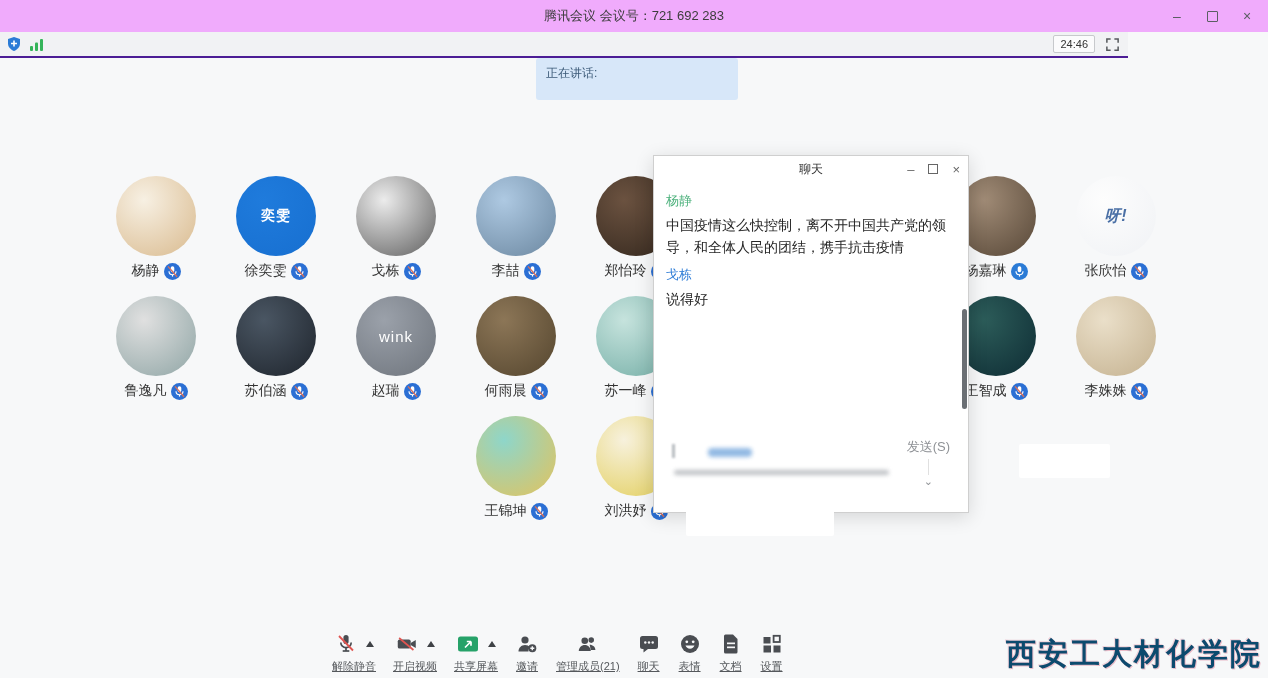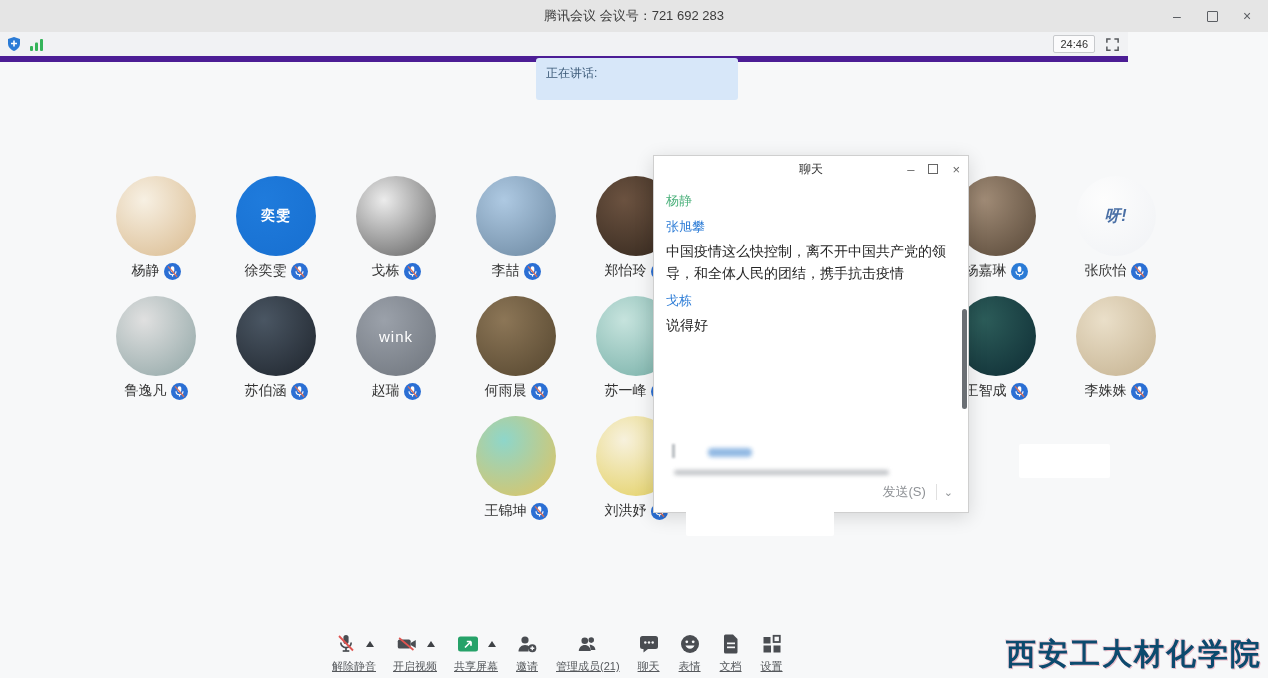--- a/index.html
+++ b/index.html
@@ -2,27 +2,27 @@
 <html><head>
 <meta charset="utf-8">
 <style>
   html,body{margin:0;padding:0;}
   body{
     width:1268px;height:678px;position:relative;overflow:hidden;
     font-family:"Liberation Sans","DejaVu Sans",sans-serif;
     background:#f7f8f9;
   }
   
-  .titlebar{position:absolute;left:0;top:0;width:1268px;height:32px;background:#e5e5e5;}
+  .titlebar{position:absolute;left:0;top:0;width:1268px;height:32px;background:#f0abfc;}
   .titlebar .title{position:absolute;left:0;right:0;top:0;height:32px;line-height:32px;text-align:center;font-size:13px;color:#3c3c3c;}
   .win-controls{position:absolute;right:8px;top:0;height:32px;display:flex;align-items:center;gap:9px;}
   .win-btn{width:26px;height:24px;display:flex;align-items:center;justify-content:center;color:#5b5e63;font-size:14px;cursor:default;}
   .win-max-glyph{width:9px;height:9px;border:1.3px solid #5b5e63;border-radius:1px;display:inline-block;}
   
-  .topbar{position:absolute;left:0;top:32px;width:1128px;height:24px;background:#f1f2f4;border-bottom:6px solid #4c1d95;}
+  .topbar{position:absolute;left:0;top:32px;width:1128px;height:24px;background:#f1f2f4;border-bottom:2px solid #4c1d95;}
   .topbar-left{position:absolute;left:6px;top:0;height:24px;display:flex;align-items:center;gap:8px;}
   .topbar-right{position:absolute;right:8px;top:0;height:24px;display:flex;align-items:center;gap:10px;}
   .timer-box{border:1px solid #c7c9cc;background:#fbfbfc;border-radius:2px;font-size:11px;color:#333;padding:1px 6px;line-height:14px;}
   
   .banner{position:absolute;left:536px;top:58px;width:202px;height:42px;background:#d7e7f9;border-radius:3px;
     font-size:12px;color:#3c5a78;line-height:30px;padding-left:10px;box-sizing:border-box;}
   
   .participant{position:absolute;width:120px;height:112px;display:flex;flex-direction:column;align-items:center;}
   .avatar{width:80px;height:80px;border-radius:50%;display:flex;align-items:center;justify-content:center;overflow:hidden;}
   .avatar-label{font-size:14px;font-weight:bold;letter-spacing:1px;}
@@ -44,21 +44,21 @@
   .smudge-blue{position:absolute;left:42px;top:8px;width:44px;height:9px;background:#79a9dd;border-radius:4px;filter:blur(2px);opacity:.8;}
   .smudge-tick{position:absolute;left:6px;top:4px;width:3px;height:14px;background:#9aa0a6;filter:blur(1px);opacity:.7;}
   .smudge-gray{position:absolute;left:8px;top:30px;width:215px;height:5px;background:#a9adb2;border-radius:3px;filter:blur(2px);opacity:.75;}
   .chat-scrollthumb{position:absolute;right:1px;top:153px;width:5px;height:100px;background:#6b6f74;border-radius:3px;z-index:3;}
   .chat-footer{position:absolute;left:0;right:0;top:258px;border-top:1px solid #e6e6e6;height:30px;display:flex;align-items:center;padding:0 10px;box-sizing:border-box;}
   .sendto-label{font-size:13px;color:#262626;}
   .sendto-value{font-size:13px;color:#2b7bd6;margin-left:6px;}
   .caret-down-blue{display:inline-block;width:0;height:0;border-left:4px solid transparent;border-right:4px solid transparent;border-top:5px solid #2b7bd6;margin-left:3px;vertical-align:middle;}
   .chat-perm{margin-left:auto;font-size:13px;color:#2b7bd6;display:flex;align-items:center;}
   .popout-icon{margin-left:6px;display:inline-flex;}
-  .chat-sendrow{position:absolute;right:8px;bottom:8px;display:flex;align-items:center;}
+  .chat-sendrow{position:absolute;right:8px;bottom:24px;display:flex;align-items:center;flex-direction:column;}
   .send-btn{font-size:13px;color:#8f9296;padding:3px 10px;}
   .send-divider{width:1px;height:16px;background:#e0e0e0;}
   .send-caret{color:#8f9296;font-size:11px;padding:0 7px;}
   
   .redact{position:absolute;background:#ffffff;z-index:12;border-radius:2px;}
   
   .bottombar{position:absolute;left:332px;bottom:2px;height:46px;display:flex;align-items:flex-start;gap:17px;z-index:5;}
   .tb-item{display:flex;flex-direction:column;align-items:center;cursor:default;}
   .tb-iconrow{height:28px;display:flex;align-items:center;}
   .tb-icon{width:24px;height:24px;display:flex;align-items:center;justify-content:center;}
@@ -380,21 +380,20 @@
       <span class="chat-ctrl">×</span>
     </div>
   </div>
   <div class="chat-msgs">
 
       <div class="msg">
         <div class="msg-sender" style="color: rgb(76, 177, 124);">杨静</div>
       </div>
 
       <div class="msg">
-        <div class="msg-sender" style="color: rgb(43, 123, 214);">张旭攀</div>
         <div class="msg-text">中国疫情这么快控制，离不开中国共产党的领导，和全体人民的团结，携手抗击疫情</div>
       </div>
 
       <div class="msg">
         <div class="msg-sender" style="color: rgb(43, 123, 214);">戈栋</div>
         <div class="msg-text">说得好</div>
       </div>
     </div>
   <div class="blur-zone">
     <span class="smudge-tick"></span>

